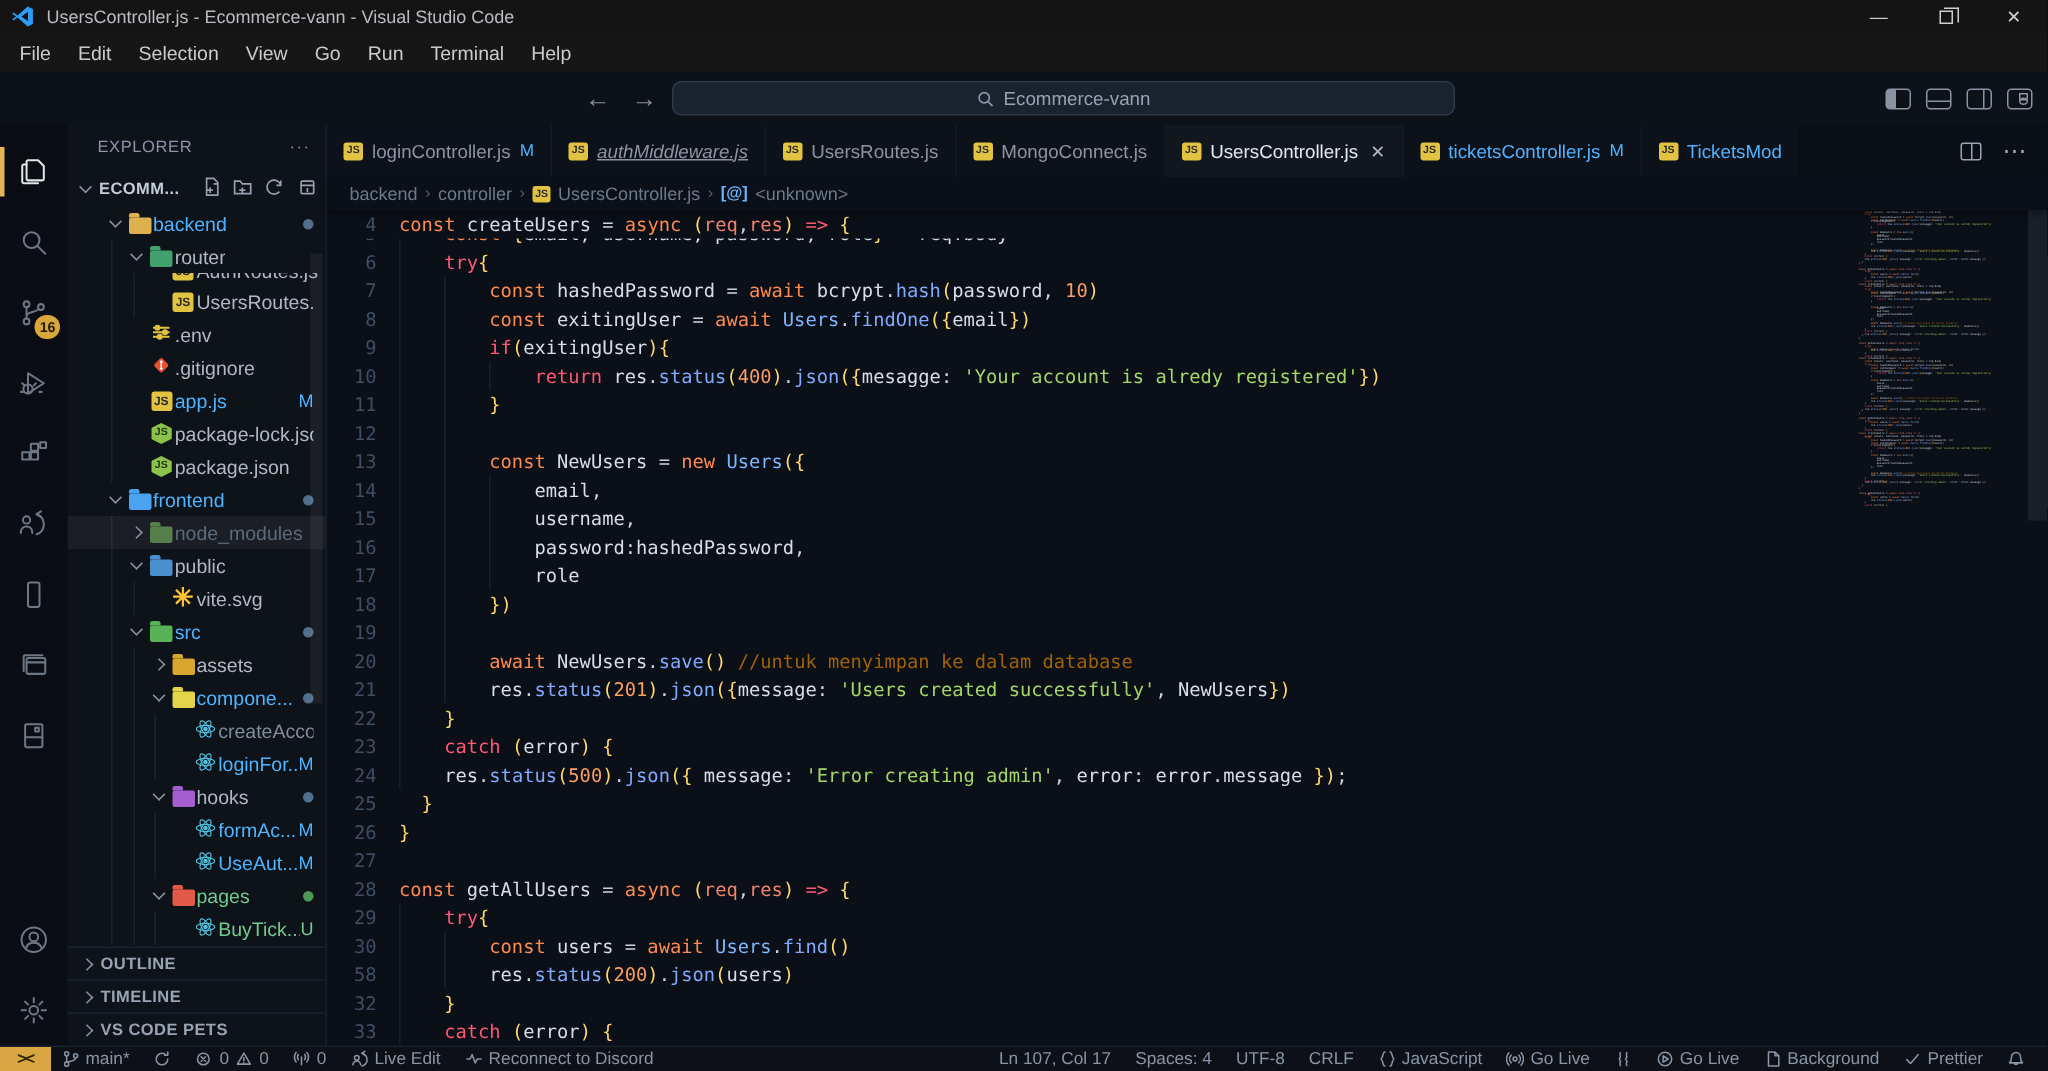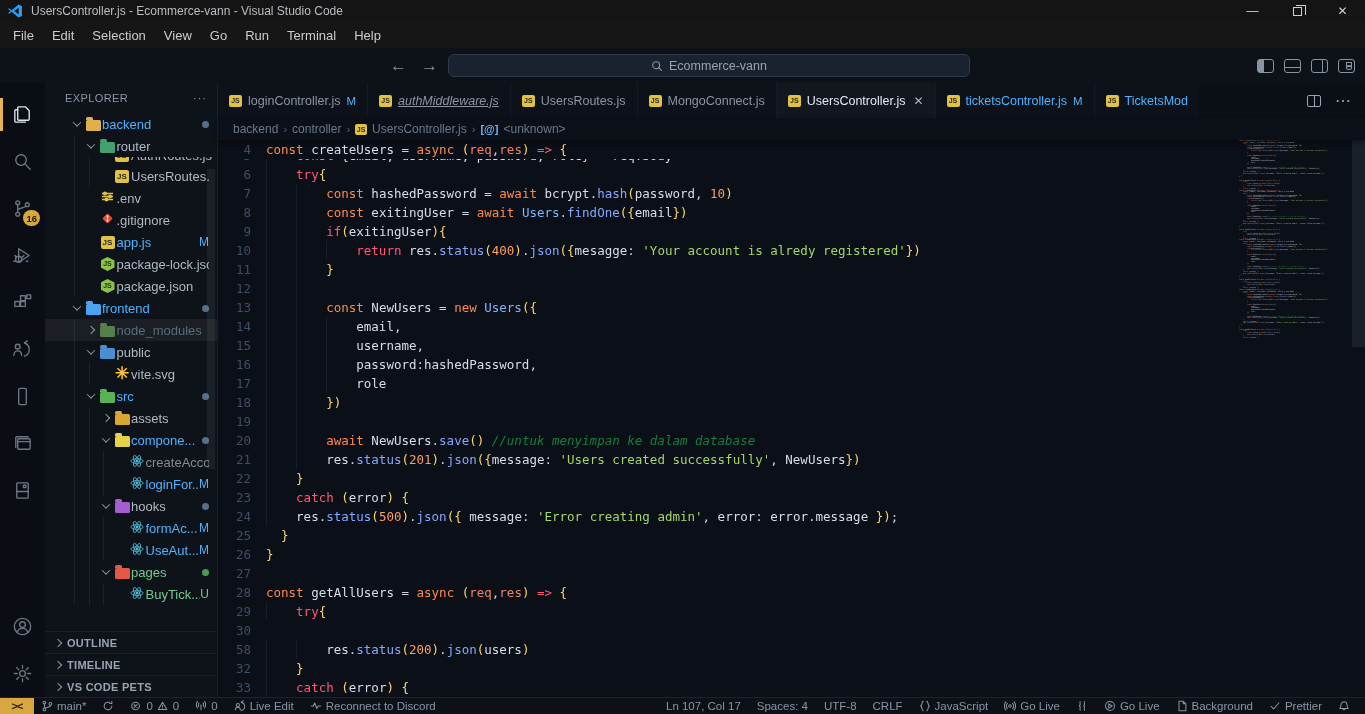--- a/index.html
+++ b/index.html
@@ -101,21 +101,21 @@
   
   .code{flex:1;position:relative;overflow:hidden;font-family:"DejaVu Sans Mono","Liberation Mono",monospace;font-size:12.5px;line-height:19px;}
   .crow{display:flex;height:19px;}
   .crow.clipped{height:6px;overflow:hidden;}
   .crow.clipped .inner{margin-top:-13px;display:flex;height:19px;}
   .ln{width:48px;flex:none;text-align:right;padding-right:15px;color:#3e4e63;}
   .lc{white-space:pre;}
   .guide{display:inline-block;width:4ch;height:19px;border-left:1px solid rgba(110,130,160,0.14);vertical-align:top;}
   .tk-kw{color:#ff8a50;} .tk-ctrl{color:#ff5874;} .tk-fn{color:#82aaff;} .tk-cls{color:#7eb6ff;}
   .tk-v{color:#d6deeb;} .tk-p{color:#ffd76d;} .tk-num{color:#ff9e64;} .tk-str{color:#a3d76a;}
-  .tk-cmt{color:#15803d;font-style:italic;} .tk-op{color:#c8d3e0;} .tk-param{color:#f2836b;}
+  .tk-cmt{color:#a16207;} .tk-op{color:#c8d3e0;} .tk-param{color:#f2836b;}
 
   .minimap{position:absolute;top:0;right:14px;width:112px;height:218px;overflow:hidden;font-family:"DejaVu Sans Mono",monospace;font-size:1.7px;line-height:1.65px;white-space:pre;opacity:.9;}
   .vscroll{position:absolute;top:-8px;right:0;width:13px;height:215px;background:rgba(130,145,170,0.13);}
 
   
   .statusbar{height:17px;background:#0d1117;border-top:1px solid #1b2330;display:flex;align-items:center;color:#8795a5;font-size:11.5px;flex:none;}
   .st-remote{width:34px;height:16px;background:#d9a741;color:#2e2304;font-weight:bold;font-size:11px;display:flex;align-items:center;justify-content:center;flex:none;letter-spacing:-1px;}
   .st-item{display:flex;align-items:center;gap:4px;padding:0 7px;white-space:nowrap;}
   .st-left{display:flex;align-items:center;gap:2px;}
   .st-right{margin-left:auto;display:flex;align-items:center;gap:2px;padding-right:8px;}
@@ -252,20 +252,39 @@
             <path d="M12 3.5v3m0 11v3M3.5 12h3m11 0h3M6 6l2.1 2.1M15.9 15.9 18 18M6 18l2.1-2.1M15.9 8.1 18 6"></path>
           </svg>
         </div>
       </div>
 
     <div class="sidebar">
       <div class="sb-header">
         <span>EXPLORER</span>
         <span class="dots">···</span>
       </div>
+      <div class="sb-section">
+        <span class="chev down"></span>
+        <span>ECOMM...</span>
+        <span class="sec-icons" id="sec-icons">
+            <span><svg viewBox="0 0 15 15">
+                <path d="M4 2h5l3 3v9H4Z M9 6h3M6.5 8.5v4M4.5 10.5h4"></path>
+              </svg></span>
+            <span><svg viewBox="0 0 15 15">
+                <path d="M1.5 4h4l1.5 2h6v7h-11.5Z M7 8.5v4M4.8 10.5h4.4"></path>
+              </svg></span>
+            <span><svg viewBox="0 0 15 15">
+                <path d="M12 7a5 5 0 1 0-1 4.5M12 3.5V7H8.8"></path>
+              </svg></span>
+            <span><svg viewBox="0 0 15 15">
+                <rect x="4" y="4" width="9" height="9" rx="1"></rect>
+                <path d="M4 7h9M8.5 9v3"></path>
+              </svg></span>
+          </span>
+      </div>
       <div class="tree" id="tree">
           <div class="trow" style="padding-left: 24px;">
             <span class="chev down"></span>
             <span class="ticon">
               <span class="fldr f-backend"></span>
             </span>
             <span class="tlabel c-blue">backend</span>
             <span class="meta">
               <span class="dot "></span>
             </span>
@@ -710,20 +729,21 @@
           <div class="crow">
             <span class="ln">28</span>
             <span class="lc"><span class="tk-kw">const</span><span class="tk-v"> getAllUsers </span><span class="tk-op">=</span><span class="tk-kw"> async </span><span class="tk-p">(</span><span class="tk-param">req</span><span class="tk-op">,</span><span class="tk-param">res</span><span class="tk-p">)</span><span class="tk-ctrl"> =&gt; </span><span class="tk-p">{</span></span>
           </div>
           <div class="crow">
             <span class="ln">29</span>
             <span class="lc"><span class="guide"></span><span class="tk-ctrl">try</span><span class="tk-p">{</span></span>
           </div>
           <div class="crow">
             <span class="ln">30</span>
+            <span class="lc"><span class="guide"></span><span class="guide"></span><span class="tk-kw">const</span><span class="tk-v"> users </span><span class="tk-op">=</span><span class="tk-kw"> await</span><span class="tk-cls"> Users</span><span class="tk-op">.</span><span class="tk-fn">find</span><span class="tk-p">()</span></span>
           </div>
           <div class="crow">
             <span class="ln">58</span>
             <span class="lc"><span class="guide"></span><span class="guide"></span><span class="tk-v">res</span><span class="tk-op">.</span><span class="tk-fn">status</span><span class="tk-p">(</span><span class="tk-num">200</span><span class="tk-p">)</span><span class="tk-op">.</span><span class="tk-fn">json</span><span class="tk-p">(</span><span class="tk-v">users</span><span class="tk-p">)</span></span>
           </div>
           <div class="crow">
             <span class="ln">32</span>
             <span class="lc"><span class="guide"></span><span class="tk-p">}</span></span>
           </div>
           <div class="crow">

